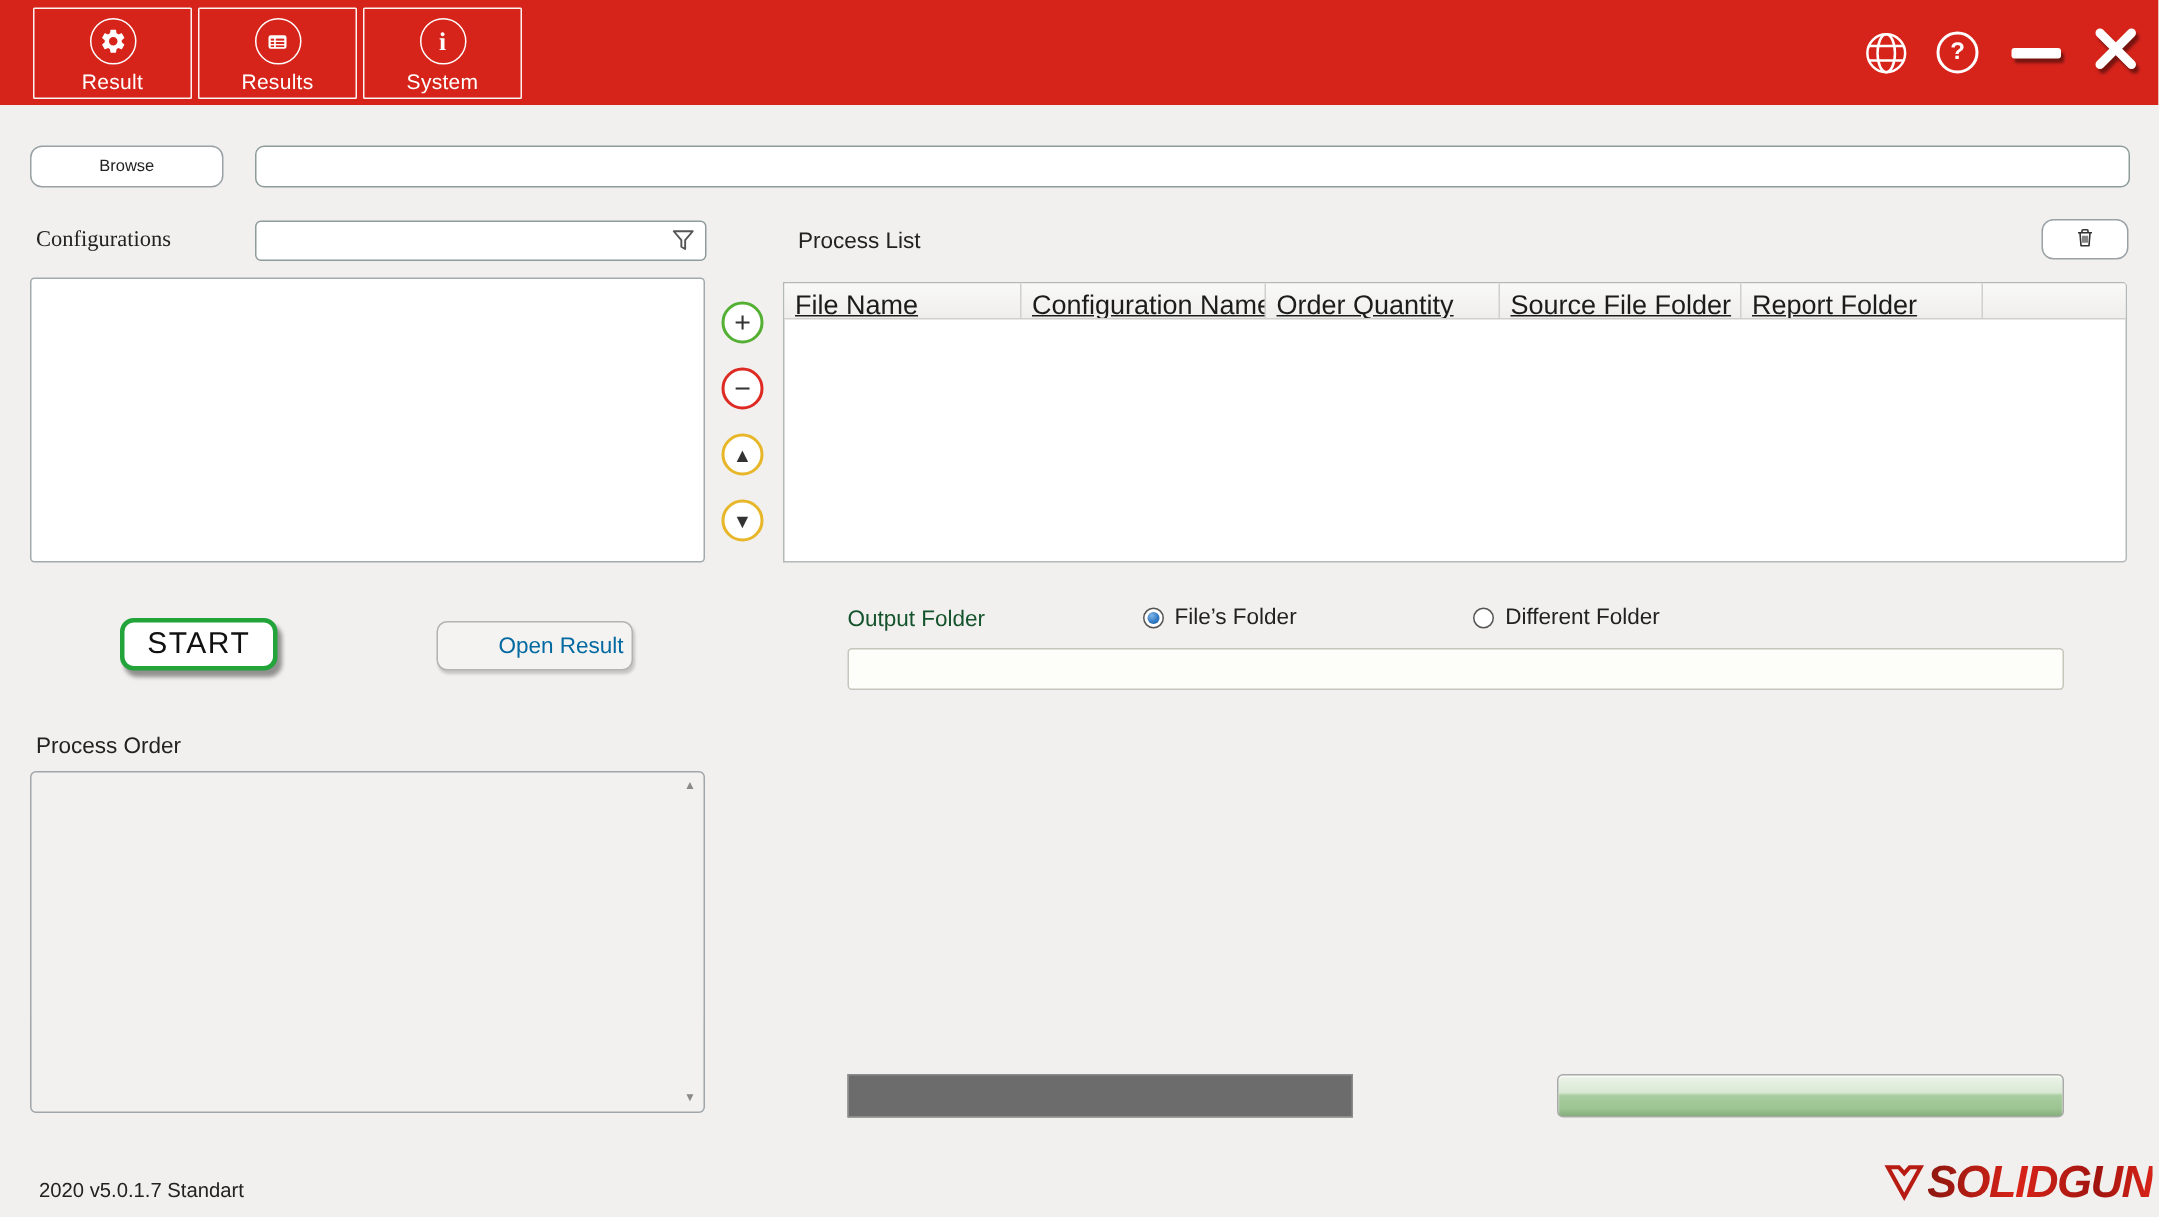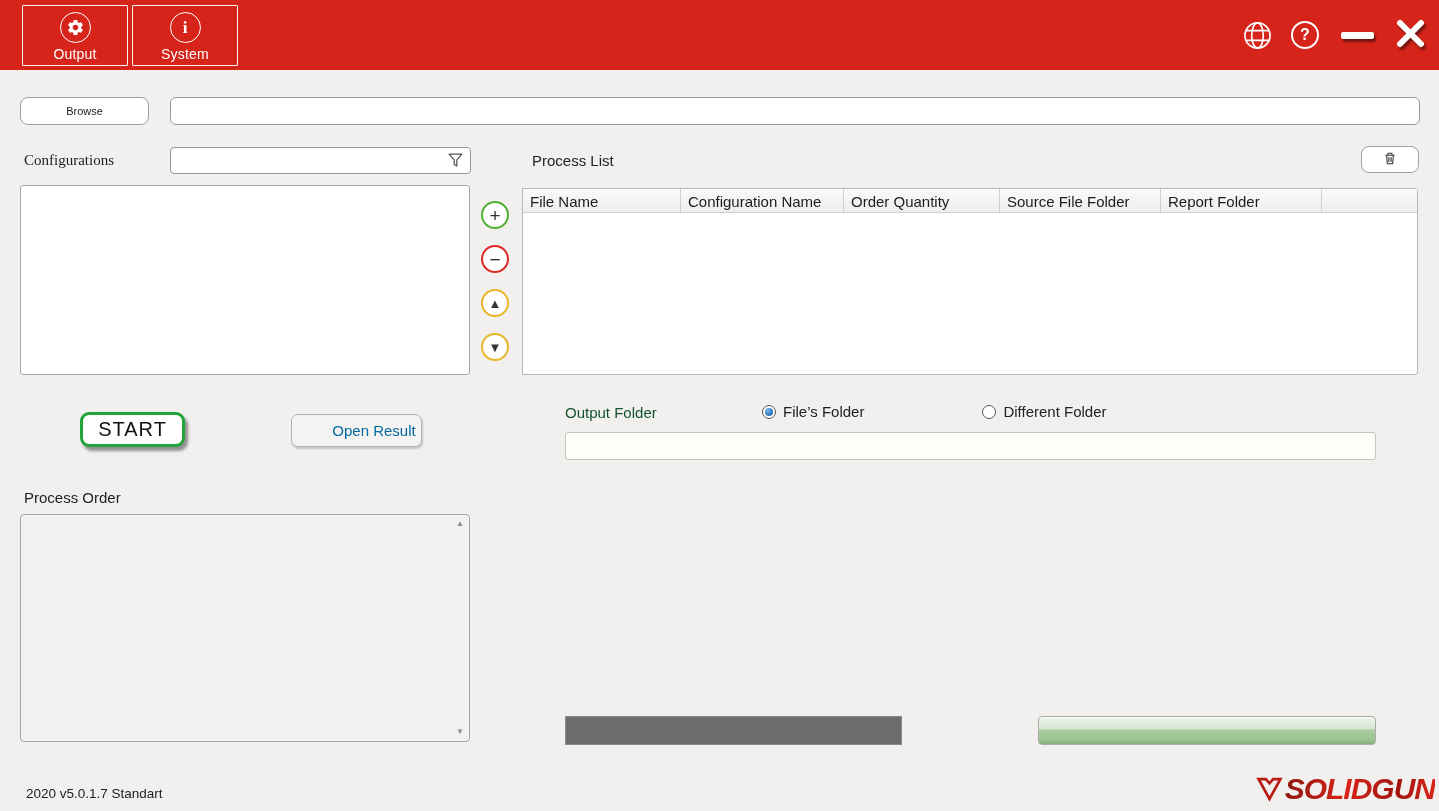--- a/index.html
+++ b/index.html
@@ -86,22 +86,22 @@
     position:absolute; left:522px; top:188px; width:896px; height:187px;
     background:#fff; border:1px solid #b3b8b8; border-radius:0 3px 3px 0;
   }
   .table-header {
     display:grid; grid-template-columns:158px 163px 156px 161px 161px auto;
     height:24px;
     background:linear-gradient(#f9f9f7,#efeeec);
     border-bottom:1px solid #cfcfcf;
   }
   .th {
-    font-size:15px; color:#1c1c1c; padding:4px 0 0 7px;
-    border-right:1px solid #cfcfcf; white-space:nowrap; overflow:hidden;
+    font-size:18px; color:#1c1c1c; padding:4px 0 0 7px;
+    border-right:1px solid #cfcfcf; white-space:nowrap; overflow:hidden;text-decoration:underline;
   }
   .th:last-child { border-right:none; }
 
   
   .output-label { position:absolute; left:565px; top:404px; font-size:15px; color:#14532d; }
   .radio-row { position:absolute; left:762px; top:403px; display:flex; gap:118px; }
   .radio-opt { display:flex; align-items:center; gap:7px; cursor:pointer; }
   .radio-circle {
     width:14px; height:14px; border:1px solid #555; border-radius:50%;
     background:#fff; position:relative; flex:0 0 auto;
@@ -180,23 +180,37 @@
 <div class="topbar">
   <div class="tabs">
 
 
     <div class="tab">
       <span class="icon-ring">
         <svg width="19" height="19" viewBox="0 0 24 24">
             <path fill="#fff" d="M19.14 12.94c.04-.3.06-.61.06-.94 0-.32-.02-.64-.07-.94l2.03-1.58c.18-.14.23-.41.12-.61l-1.92-3.32c-.12-.22-.37-.29-.59-.22l-2.39.96c-.5-.38-1.03-.7-1.62-.94l-.36-2.54c-.04-.24-.24-.41-.48-.41h-3.84c-.24 0-.43.17-.47.41l-.36 2.54c-.59.24-1.13.57-1.62.94l-2.39-.96c-.22-.08-.47 0-.59.22L2.74 8.87c-.12.21-.08.47.12.61l2.03 1.58c-.05.3-.09.63-.09.94s.02.64.07.94l-2.03 1.58c-.18.14-.23.41-.12.61l1.92 3.32c.12.22.37.29.59.22l2.39-.96c.5.38 1.03.7 1.62.94l.36 2.54c.05.24.24.41.48.41h3.84c.24 0 .44-.17.47-.41l.36-2.54c.59-.24 1.13-.56 1.62-.94l2.39.96c.22.08.47 0 .59-.22l1.92-3.32c.12-.22.07-.47-.12-.61l-2.01-1.58zM12 15.6c-1.98 0-3.6-1.62-3.6-3.6s1.62-3.6 3.6-3.6 3.6 1.62 3.6 3.6-1.62 3.6-3.6 3.6z"></path>
           </svg>
       </span>
-      <span class="tab-label">Output</span>
+      <span class="tab-label">Result</span>
     </div>
 
+    <div class="tab">
+      <span class="icon-ring">
+        <svg width="18" height="18" viewBox="0 0 24 24">
+          <rect x="4" y="6" width="16" height="12" rx="2" fill="#fff"></rect>
+          <rect x="6" y="9" width="3" height="1.8" fill="#d6241b"></rect>
+          <rect x="10.5" y="9" width="7.5" height="1.8" fill="#d6241b"></rect>
+          <rect x="6" y="12" width="3" height="1.8" fill="#d6241b"></rect>
+          <rect x="10.5" y="12" width="7.5" height="1.8" fill="#d6241b"></rect>
+          <rect x="6" y="15" width="3" height="1.5" fill="#d6241b"></rect>
+          <rect x="10.5" y="15" width="7.5" height="1.5" fill="#d6241b"></rect>
+        </svg>
+      </span>
+      <span class="tab-label">Results</span>
+    </div>
 
     <div class="tab">
       <span class="icon-ring">
         <span class="sys-i">i</span>
       </span>
       <span class="tab-label">System</span>
     </div>
   </div>
 
   <div class="topbar-right">

